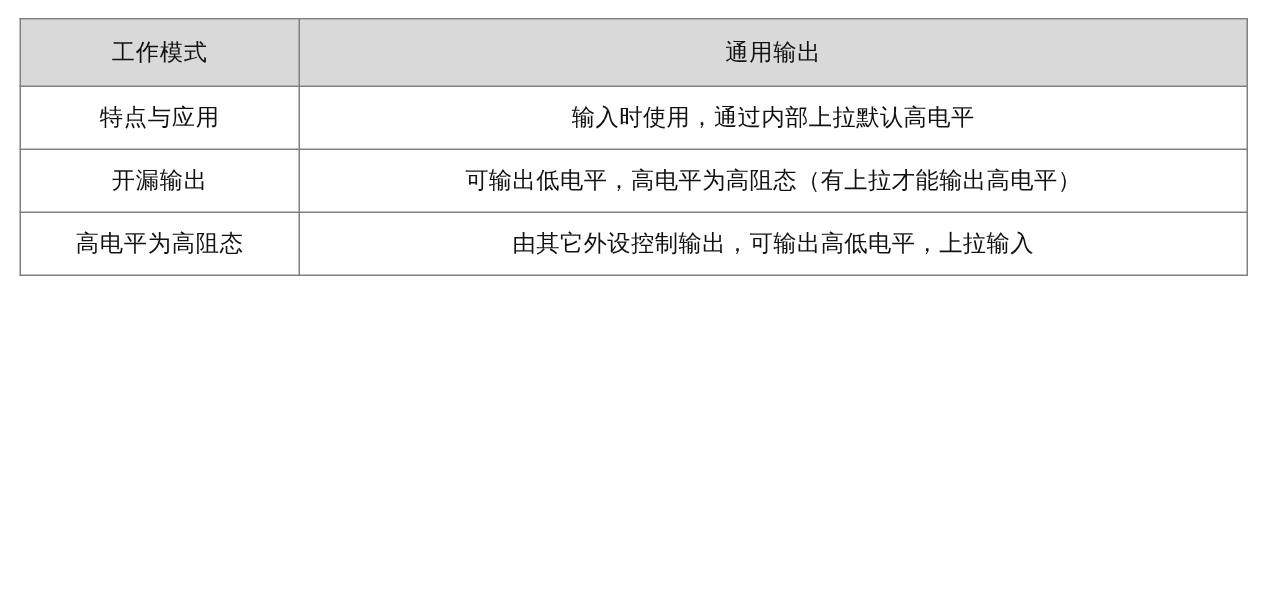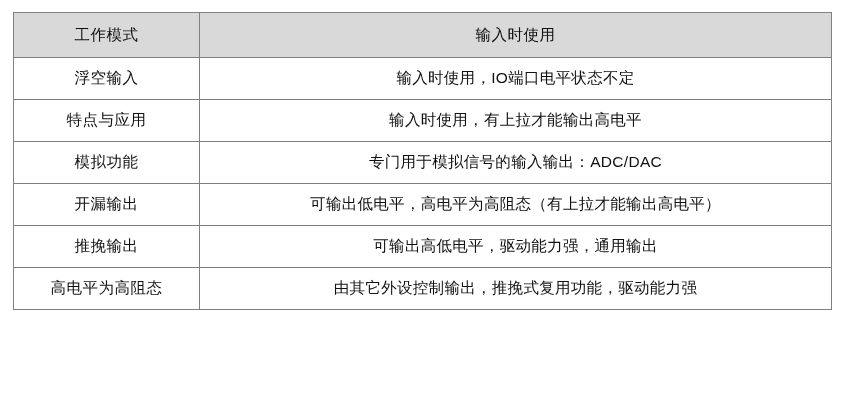--- a/index.html
+++ b/index.html
@@ -61,43 +61,31 @@
 
 <div class="page">
   <table class="mode-table">
     <colgroup>
       <col class="col-mode">
       <col class="col-desc">
     </colgroup>
     <thead>
       <tr>
         <th>工作模式</th>
-        <th>输入时使用</th>
+        <th>通用输出</th>
       </tr>
     </thead>
     <tbody>
       <tr>
-        <td class="mode-cell">浮空输入</td>
-        <td class="desc-cell">输入时使用，IO端口电平状态不定</td>
-      </tr>
-      <tr>
         <td class="mode-cell">特点与应用</td>
-        <td class="desc-cell">输入时使用，有上拉才能输出高电平</td>
-      </tr>
-      <tr>
-        <td class="mode-cell">模拟功能</td>
-        <td class="desc-cell">专门用于模拟信号的输入输出：ADC/DAC</td>
+        <td class="desc-cell">输入时使用，通过内部上拉默认高电平</td>
       </tr>
       <tr>
         <td class="mode-cell">开漏输出</td>
         <td class="desc-cell">可输出低电平，高电平为高阻态（有上拉才能输出高电平）</td>
       </tr>
       <tr>
-        <td class="mode-cell">推挽输出</td>
-        <td class="desc-cell">可输出高低电平，驱动能力强，通用输出</td>
-      </tr>
-      <tr>
         <td class="mode-cell">高电平为高阻态</td>
-        <td class="desc-cell">由其它外设控制输出，推挽式复用功能，驱动能力强</td>
+        <td class="desc-cell">由其它外设控制输出，可输出高低电平，上拉输入</td>
       </tr>
     </tbody>
   </table>
 </div>
 
 </body></html>

